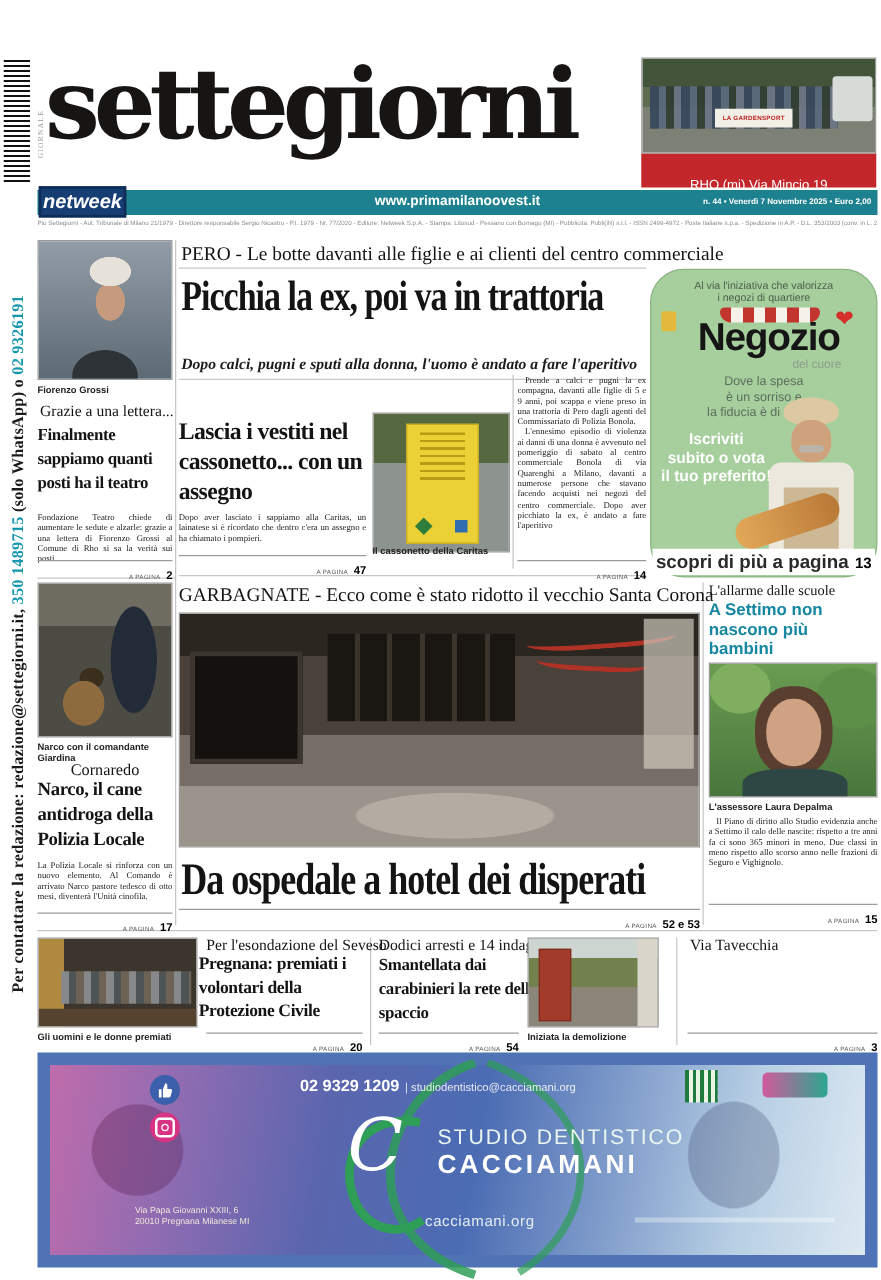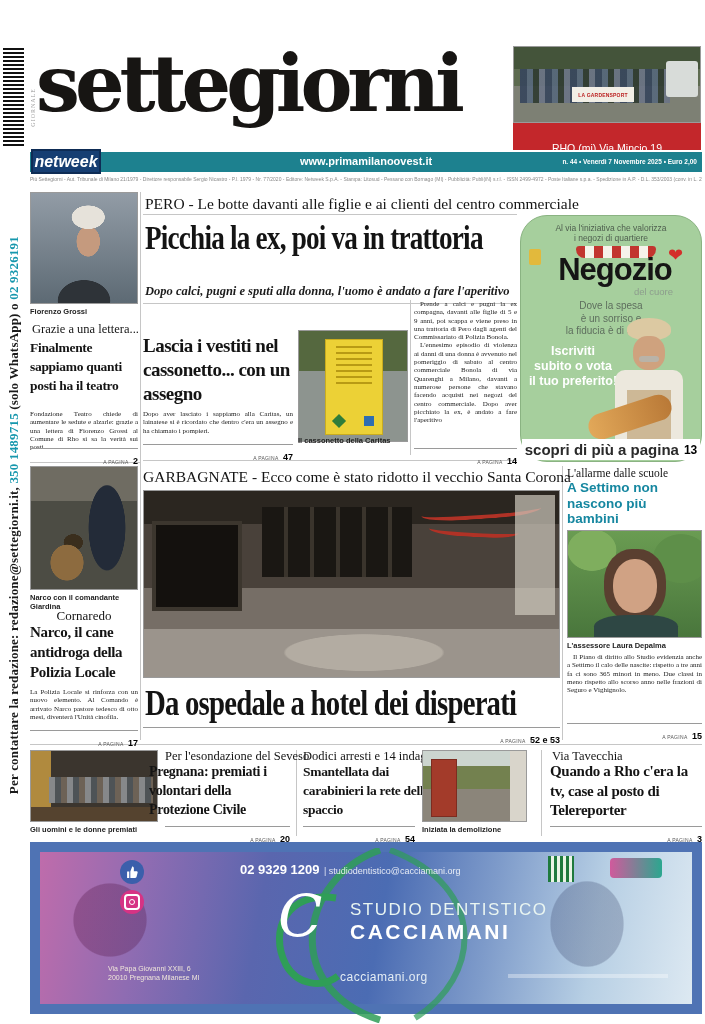--- a/index.html
+++ b/index.html
@@ -191,34 +191,33 @@
   <div class="cap" style="left:567px;top:641px;width:135px;">L'assessore Laura Depalma</div>
   <div class="abs body-txt" style="left:567px;top:653px;width:135px;text-indent:6px;">Il Piano di diritto allo Studio evidenzia anche a Settimo il calo delle nascite: rispetto a tre anni fa ci sono 365 minori in meno. Due classi in meno rispetto allo scorso anno nelle frazioni di Seguro e Vighignolo.</div>
   <div class="ref" style="left:567px;top:723px;width:135px;"><span class="lab">A PAGINA</span> <span class="num">15</span></div>
 
   <div class="photo" style="left:30px;top:750px;width:128px;height:72px;background:linear-gradient(90deg,#b08a3e 0 16%,#3b352e 16% 100%);">
     <div class="abs" style="left:18px;top:26px;width:104px;height:26px;background:repeating-linear-gradient(90deg,#86888a 0 6px,#4e5356 6px 12px,#6d6256 12px 18px);"></div>
     <div class="abs" style="left:0;bottom:0;width:128px;height:14px;background:#55432f;"></div>
   </div>
   <div class="cap" style="left:30px;top:825px;width:130px;">Gli uomini e le donne premiati</div>
   <div class="abs kick" style="left:165px;top:749px;font-size:12.5px;">Per l'esondazione del Seveso</div>
-  <div class="abs hl" style="left:149px;top:762px;width:125px;font-size:14px;line-height:19px;">Pregnana: premiati i volontari della Protezione Civile</div>
+  <div class="abs hl" style="left:159px;top:762px;width:125px;font-size:14px;line-height:19px;">Pregnana: premiati i volontari della Protezione Civile</div>
   <div class="ref" style="left:165px;top:826px;width:125px;"><span class="lab">A PAGINA</span> <span class="num">20</span></div>
 
   <div class="abs kick" style="left:303px;top:749px;font-size:12.5px;">Dodici arresti e 14 indagati</div>
   <div class="abs hl" style="left:303px;top:762px;width:132px;font-size:13.5px;line-height:19px;">Smantellata dai carabinieri la rete dello spaccio</div>
   <div class="ref" style="left:303px;top:826px;width:112px;"><span class="lab">A PAGINA</span> <span class="num">54</span></div>
   <div class="photo" style="left:422px;top:750px;width:105px;height:72px;background:linear-gradient(180deg,#ccd5cf 0 22%,#73814f 22% 55%,#8b857a 55% 100%);">
     <div class="abs" style="left:8px;top:8px;width:26px;height:58px;background:#a33b2a;border:1px solid #7d2c20;box-sizing:border-box;"></div>
     <div class="abs" style="right:0;top:0;width:16px;height:72px;background:#d9d5cb;"></div>
   </div>
   <div class="cap" style="left:422px;top:825px;width:110px;">Iniziata la demolizione</div>
 
   <div class="abs kick" style="left:552px;top:749px;font-size:12.5px;">Via Tavecchia</div>
-  <div class="abs hl" style="left:550px;top:762px;width:152px;font-size:15px;line-height:19.5px;">Quando a Rho c'era la tv, case al posto di Telereporter</div>
   <div class="ref" style="left:550px;top:826px;width:152px;"><span class="lab">A PAGINA</span> <span class="num">3</span></div>
 
   <div class="abs dent" style="left:30px;top:842px;width:672px;height:172px;">
 
     <div class="abs" style="left:10px;top:20px;width:120px;height:120px;background:radial-gradient(60px 60px at 50% 40%, rgba(90,30,80,.35) 60%, transparent 62%);"></div>
     <div class="abs" style="right:40px;top:20px;width:130px;height:130px;background:radial-gradient(60px 70px at 50% 40%, rgba(40,50,90,.25) 60%, transparent 62%);"></div>
 
     <svg class="abs" style="left:190px;top:-4px;" width="300" height="175" viewBox="0 0 300 175">
       <path d="M150 2 C 70 30 50 140 150 172" stroke="#2f9e57" stroke-width="7" fill="none" opacity="0.85"></path>
       <path d="M160 2 C 260 40 250 130 185 170" stroke="#2f9e57" stroke-width="6" fill="none" opacity="0.7"></path>

